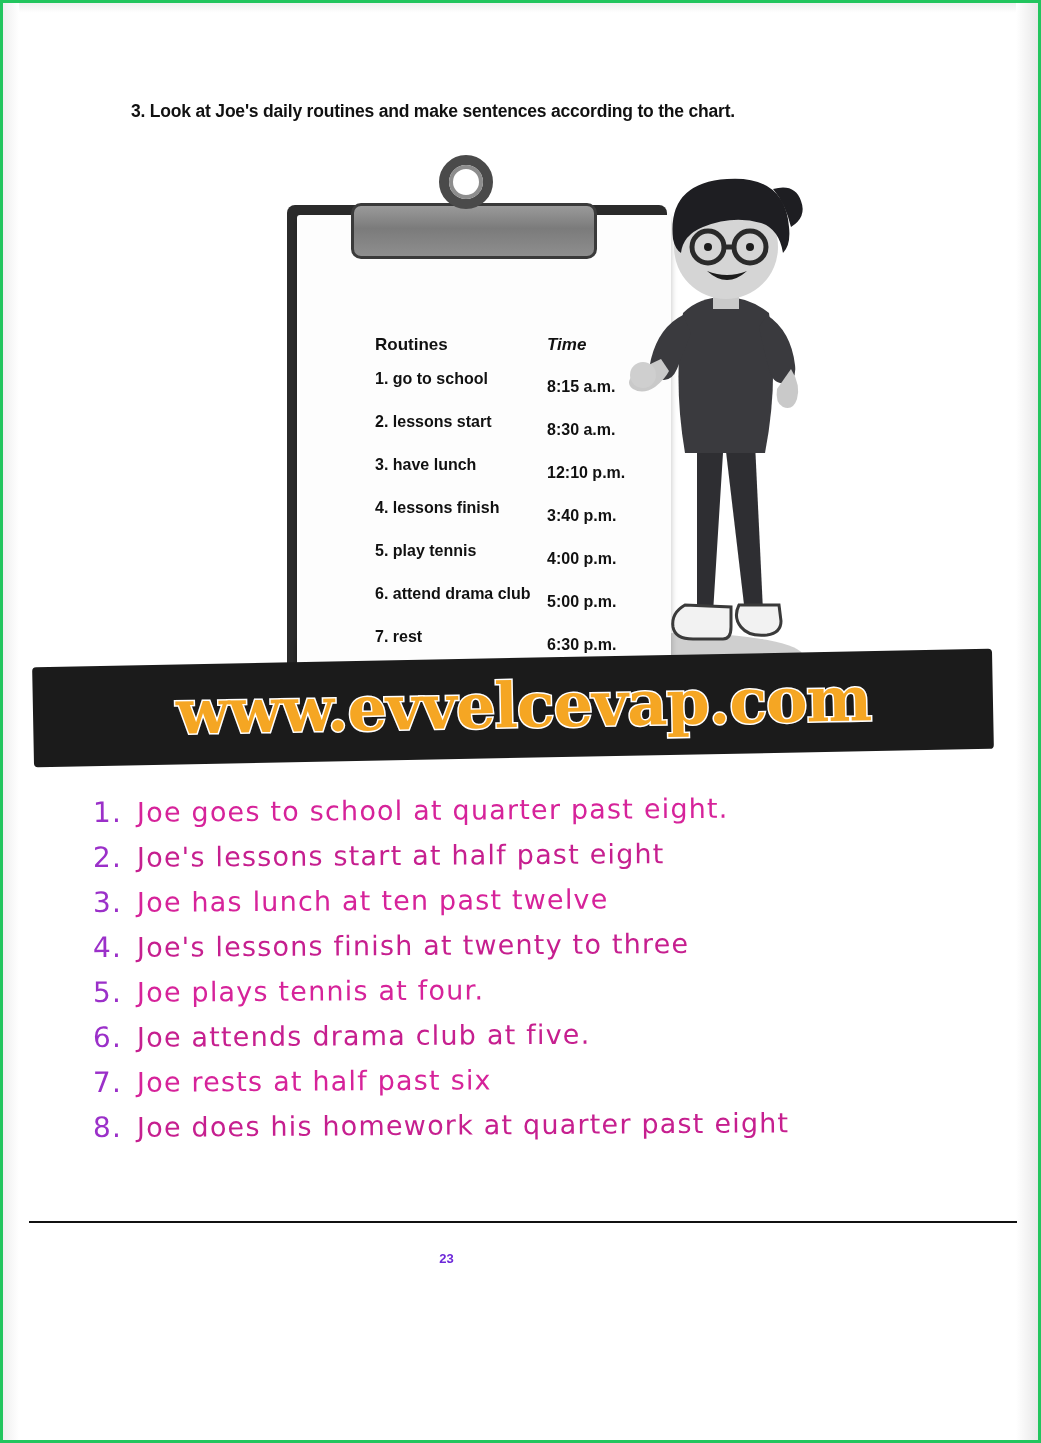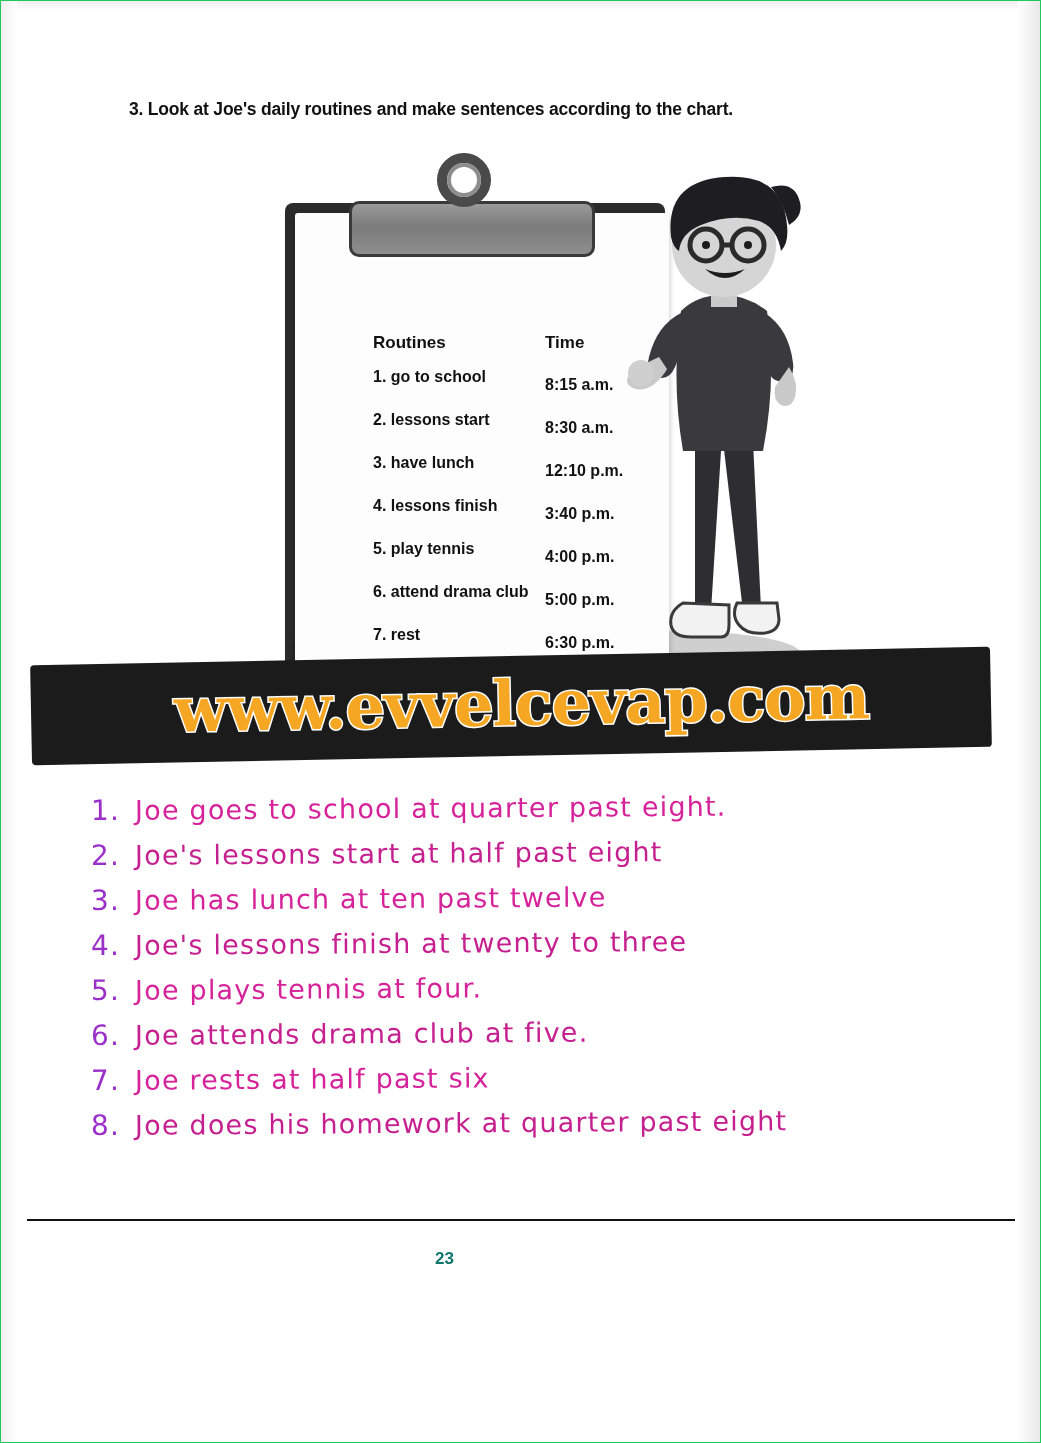--- a/index.html
+++ b/index.html
@@ -10,21 +10,21 @@
   body {
     font-family: "Liberation Sans", sans-serif;
   }
   .page {
     position: relative;
     width: 1041px;
     height: 1443px;
     background: #ffffff;
     overflow: hidden;
     box-sizing: border-box;
-    border: 1px solid #22c55e;
+    border: 3px solid #22c55e;
   }
   
   .edge-left {
     position: absolute;
     left: 0; top: 0;
     width: 16px; height: 100%;
     background: linear-gradient(to right, #efefef, #ffffff);
   }
   .edge-right {
     position: absolute;
@@ -130,21 +130,21 @@
     color: #111;
     font-family: "Liberation Sans", sans-serif;
   }
   .routine-head {
     display: flex;
     font-size: 17px;
     font-weight: bold;
     margin-bottom: 15px;
   }
   .routine-head .c1 { width: 172px; }
-  .routine-head .c2 { width: 120px; }
+  .routine-head .c2 { width: 120px; font-style: italic; }
   .routine-row {
     display: flex;
     font-size: 16px;
     font-weight: bold;
     margin-bottom: 17px;
   }
   .routine-row .c1 { width: 172px; }
   .routine-row .c2 { width: 120px; margin-top: 8px; }
 
   
@@ -220,23 +220,23 @@
     width: 988px;
     height: 2px;
     background: #111111;
   }
   .page-number {
     position: absolute;
     left: 0;
     top: 1248px;
     width: 887px;
     text-align: center;
-    font-size: 17px;
-    font-weight: bold;
-    color: #0f766e;
+    font-size: 13px;
+    font-weight: bold;
+    color: #6d28d9;
   }
 </style>
 </head>
 <body>
 
 <div class="page">
   <div class="edge-top"></div>
   <div class="edge-left"></div>
   <div class="edge-right"></div>
 

